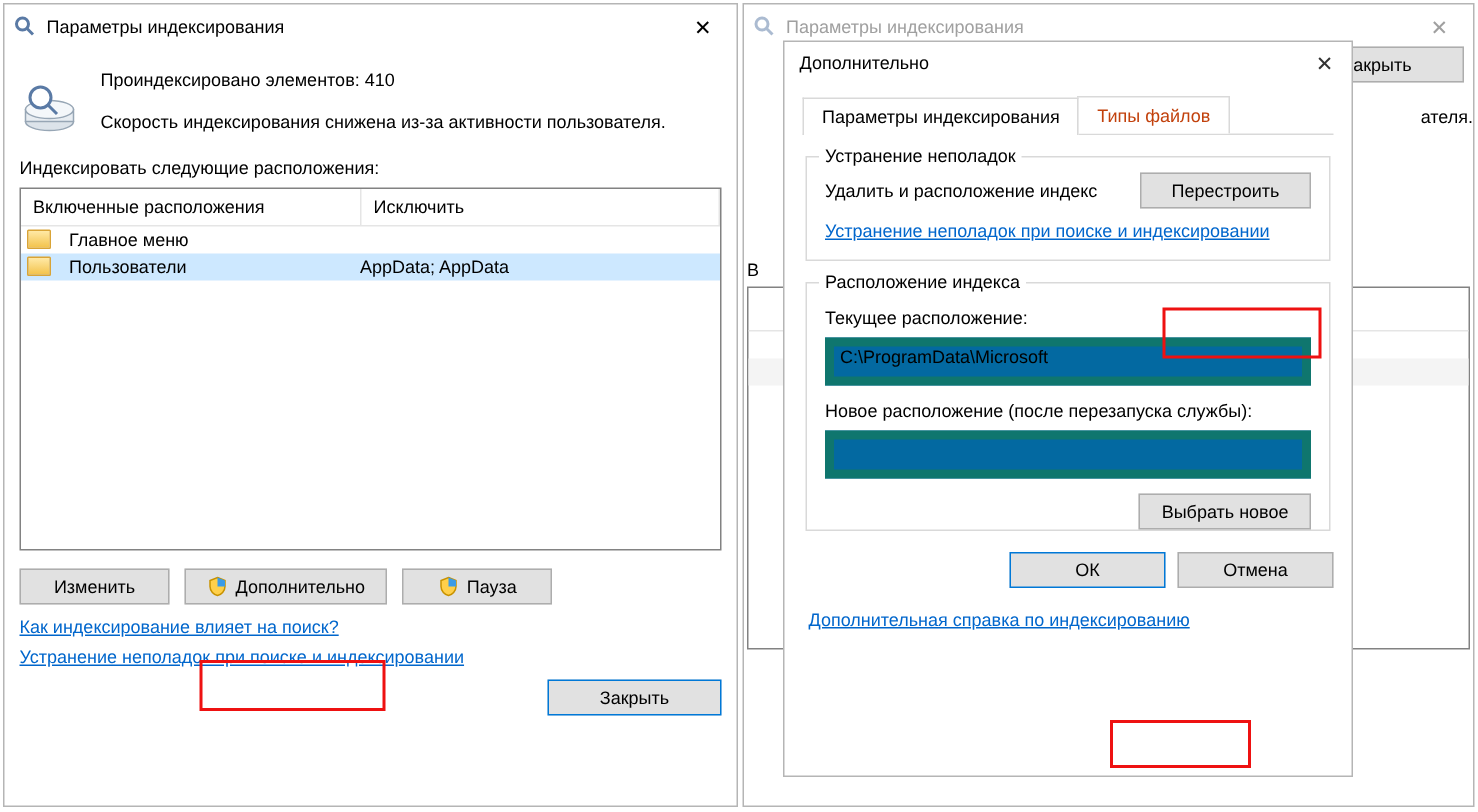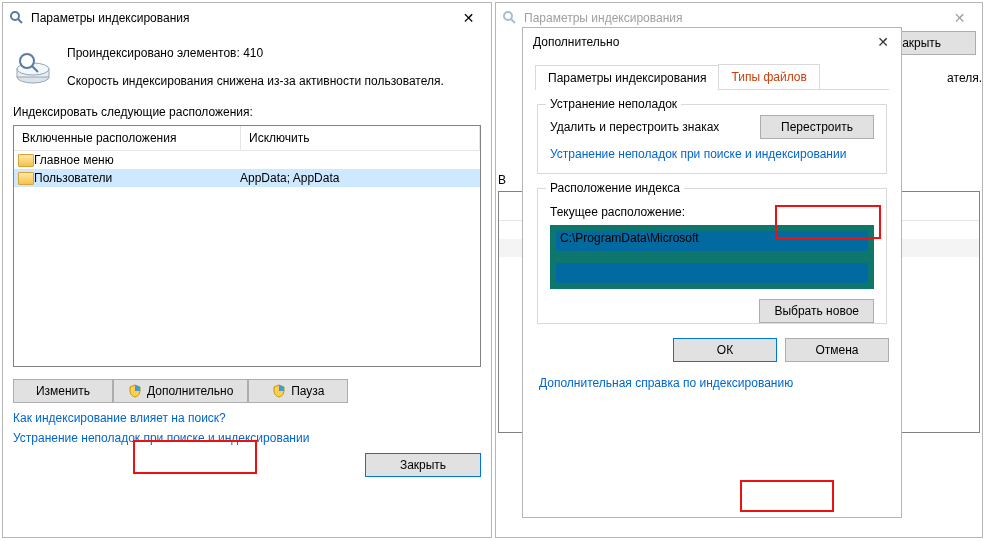--- a/index.html
+++ b/index.html
@@ -5,39 +5,39 @@
   html,body{margin:0;padding:0;font-family:"Segoe UI",Tahoma,sans-serif;font-size:12px;color:#000;background:#fff}
   .stage{position:relative;width:985px;height:541px;overflow:hidden}
   .win{position:absolute;background:#fff;border:1px solid #b5b5b5;box-sizing:border-box}
   .titlebar{height:30px;display:flex;align-items:center;padding:0 6px;position:relative}
   .titlebar .title{font-size:12px;color:#000}
   .titlebar.dim .title{color:#a0a0a0}
   .close-x{position:absolute;right:0;top:0;width:45px;height:30px;display:flex;align-items:center;justify-content:center;font-size:14px;color:#000}
   .close-x.dim{color:#a0a0a0}
   .sysicon{width:16px;height:16px;margin-right:6px}
   .content{padding:6px 10px 10px 10px}
-  .info-row{display:flex;align-items:center;gap:14px;margin:4px 0 14px 0}
+  .info-row{display:flex;align-items:flex-end;gap:14px;margin:4px 0 14px 0}
   .drive-icon{width:40px;height:40px;flex:0 0 40px}
   .info-text div{margin:3px 0}
   .label{margin:6px 0}
   .listbox{border:1px solid #828282;height:240px;background:#fff;overflow:hidden}
   .listhead{display:flex;background:#fff;border-bottom:1px solid #e5e5e5}
   .listhead div{padding:5px 8px;border-right:1px solid #e5e5e5}
   .col1{width:210px}
   .col2{flex:1}
   .row{display:flex;align-items:center;height:18px}
-  .row .c1{width:218px;display:flex;align-items:flex-end;padding-left:4px;gap:0}
+  .row .c1{width:218px;display:flex;align-items:flex-start;padding-left:4px;gap:12px}
   .row .c2{flex:1;padding-left:4px}
   .row.sel{background:#cde8ff}
   .folder{width:14px;height:11px;background:linear-gradient(#ffe9a6,#f3c34c);border:1px solid #d9a436;border-radius:1px}
-  .btnrow{display:flex;margin:12px 0 8px 0}
+  .btnrow{display:flex;gap:10px;margin:12px 0 8px 0}
   .btn{background:#e1e1e1;border:1px solid #adadad;height:22px;display:inline-flex;align-items:center;justify-content:center;padding:0 14px;min-width:70px;cursor:default}
   .btn.primary{border:1px solid #0078d7}
   .shield{width:14px;height:14px;margin-right:5px}
-  .link{color:#0066cc;cursor:pointer}
+  .link{color:#0066cc;text-decoration:underline;cursor:pointer}
   .bottom-right{display:flex;justify-content:flex-end;margin-top:8px}
   .redbox{border:2px solid #e11; position:absolute;pointer-events:none}
   
   .tabs{display:flex;border-bottom:1px solid #d9d9d9;margin-top:4px}
   .tab{padding:5px 12px;border:1px solid #d9d9d9;border-bottom:none;background:#fff;margin-right:-1px}
   .tab.active{position:relative;top:1px;background:#fff}
   .tab.inactive{background:#fff;color:#c2410c}
   .group{border:1px solid #d9d9d9;margin:14px 2px 0 2px;padding:10px 12px 12px 12px;position:relative}
   .group-title{position:absolute;top:-8px;left:8px;background:#fff;padding:0 4px;font-size:12px}
   .chk{display:flex;align-items:center;gap:6px;margin:3px 0}
@@ -156,34 +156,35 @@
   <div style="padding:4px 12px 10px 12px">
     <div class="tabs">
       <div class="tab active">Параметры индексирования</div>
       <div class="tab inactive">Типы файлов</div>
     </div>
 
 
     <div class="group">
       <div class="group-title">Устранение неполадок</div>
       <div class="tshoot-row">
-        <span>Удалить и перестроить знаках</span>
+        <span>Удалить и расположение индекс</span>
         <div class="btn" style="min-width:84px">
               <span>Перестроить</span>
             </div>
       </div>
       <div><span class="link">Устранение неполадок при поиске и индексировании</span></div>
     </div>
 
     <div class="group" style="padding-bottom:0">
       <div class="group-title">Расположение индекса</div>
       <div class="label">Текущее расположение:</div>
       <div class="txtfield">
             <span>C:\ProgramData\Microsoft</span>
           </div>
+      <div class="label" style="margin-top:10px">Новое расположение (после перезапуска службы):</div>
       <div class="txtfield"></div>
       <div style="display:flex;justify-content:flex-end;margin-top:10px">
         <div class="btn">
               <span>Выбрать новое</span>
             </div>
       </div>
     </div>
 
     <div style="display:flex;justify-content:flex-end;gap:8px;margin-top:14px">
       <div class="btn primary" style="min-width:74px">

